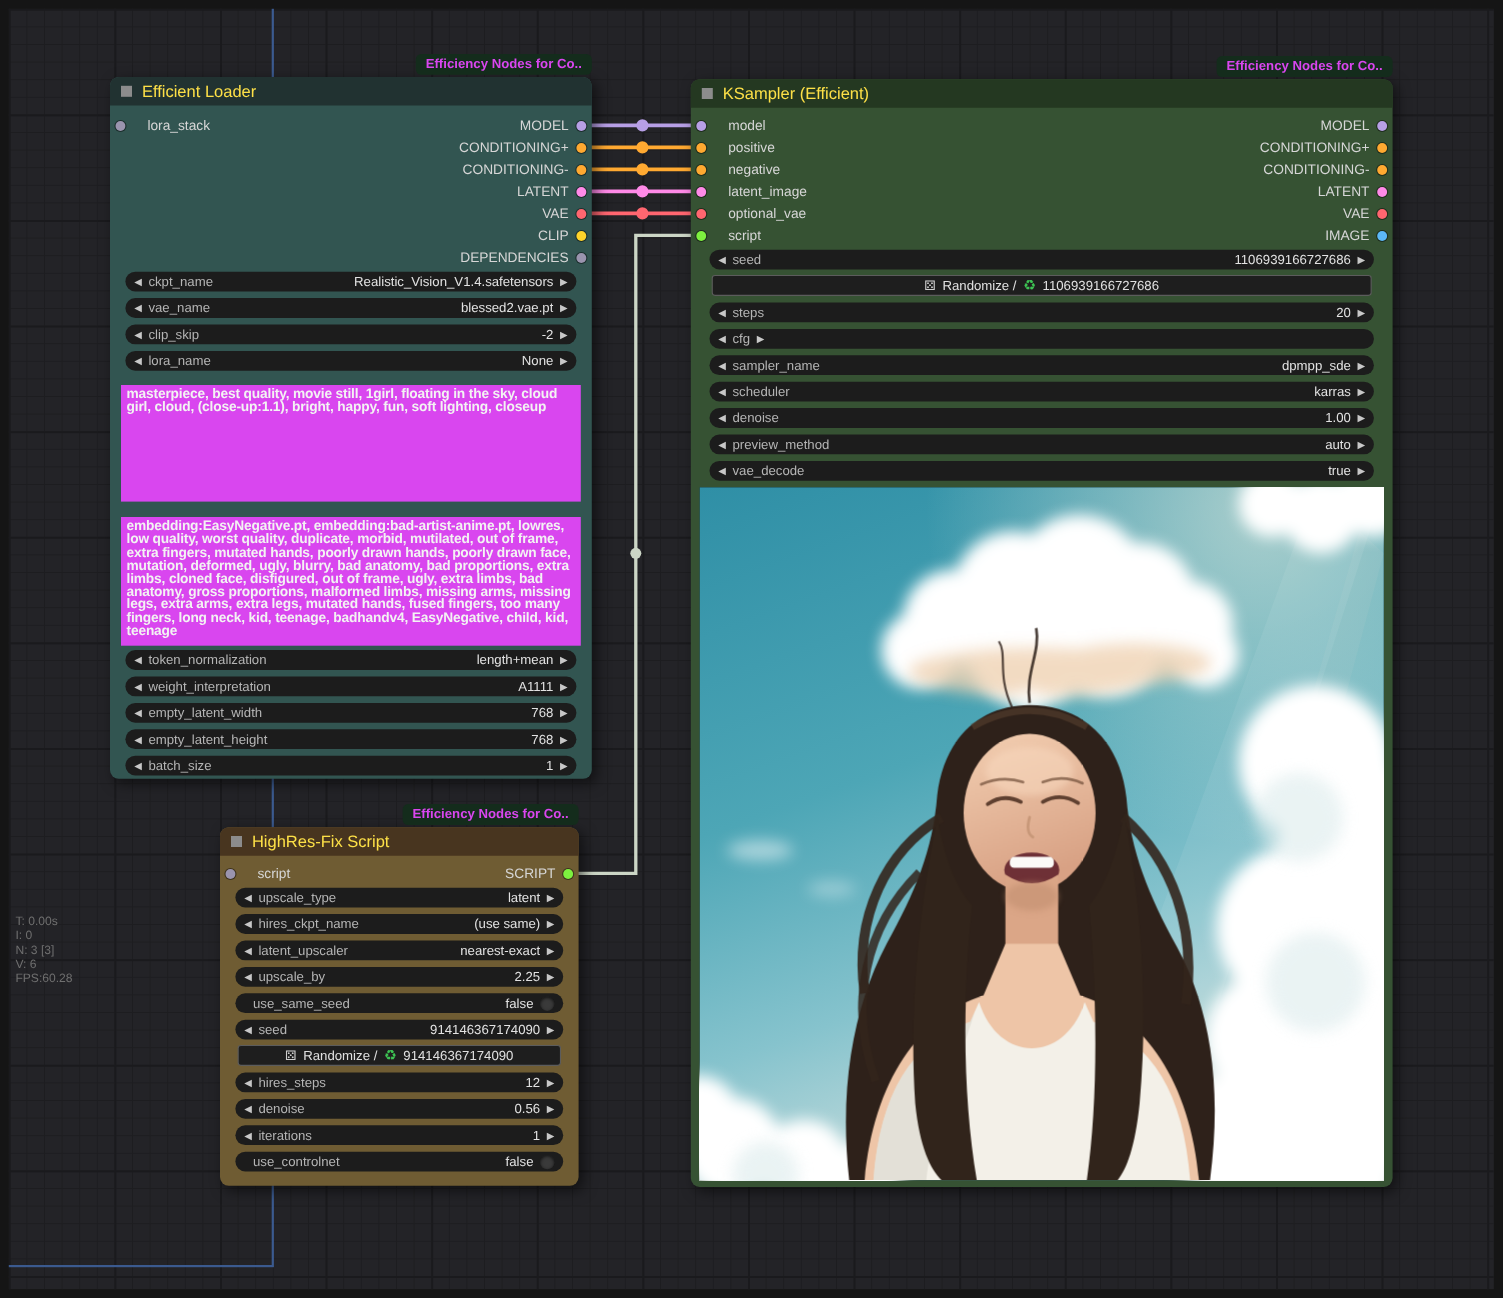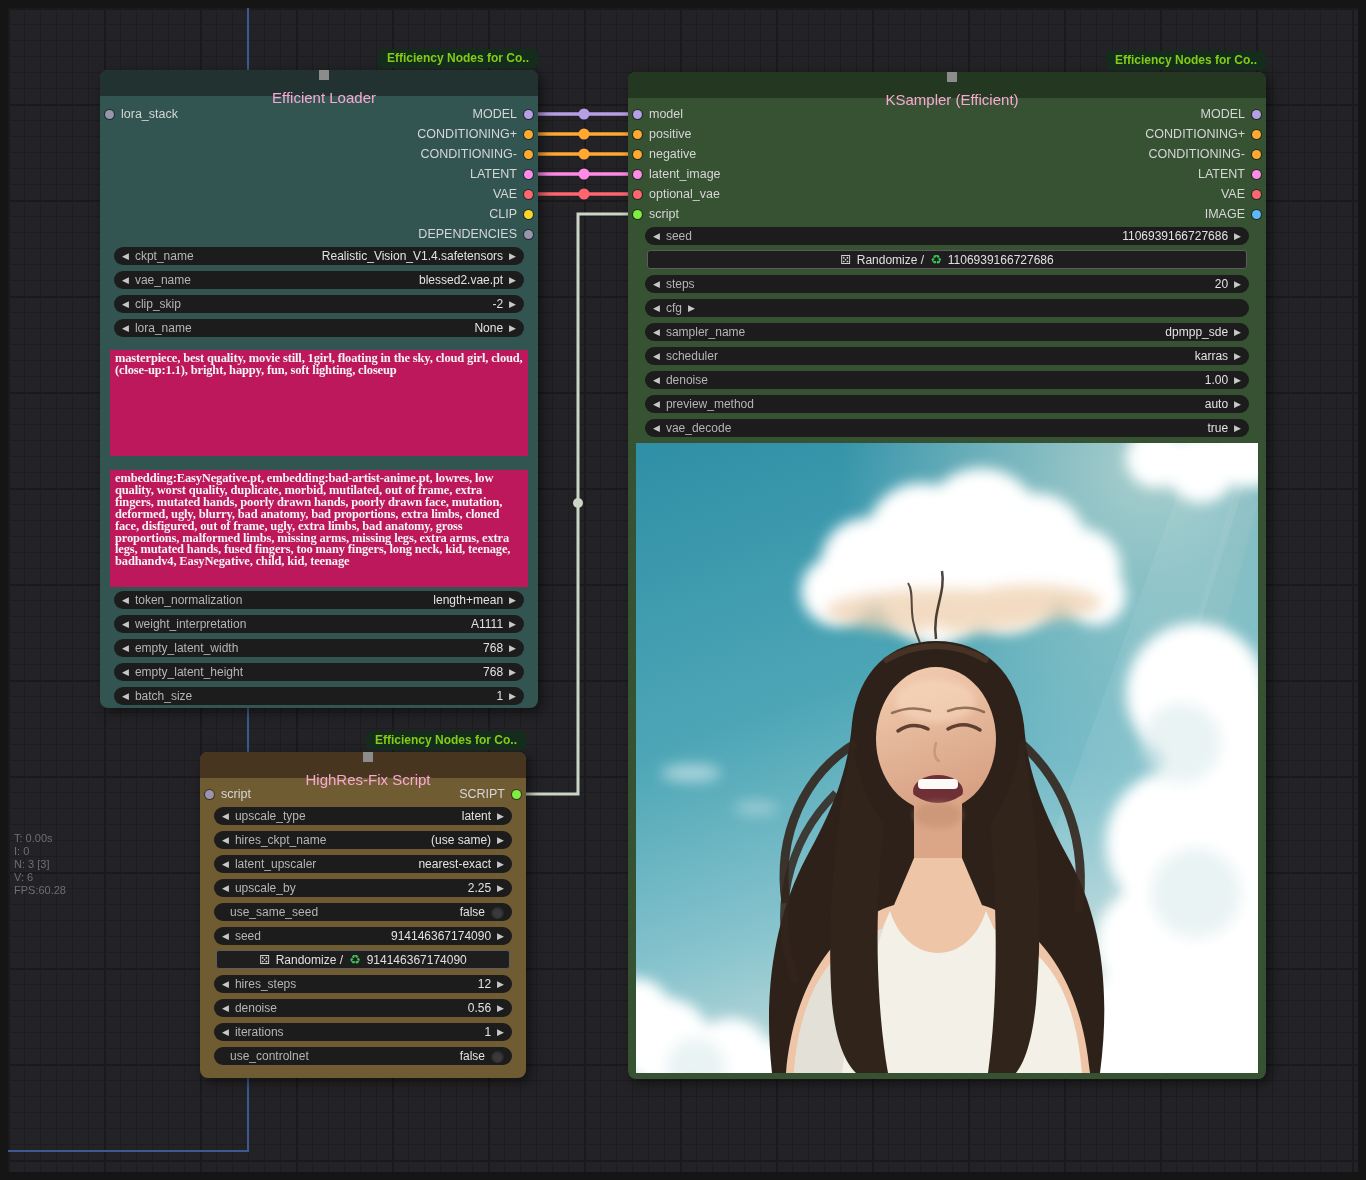--- a/index.html
+++ b/index.html
@@ -12,32 +12,32 @@
       linear-gradient(90deg,#1a1a1d 2px,transparent 2px),
       linear-gradient(#1d1d20 1px,transparent 1px),
       linear-gradient(90deg,#1d1d20 1px,transparent 1px);
     background-size:96px 96px,96px 96px,16px 16px,16px 16px;}
   .guide-v{position:absolute;left:239px;top:0;width:2px;height:1142px;background:#3b5a8f;}
   .guide-h{position:absolute;left:0;top:1142px;width:241px;height:2px;background:#3b5a8f;}
   svg.wires{position:absolute;left:0;top:0;z-index:2;}
   .stats{position:absolute;left:6px;top:824px;font-size:11px;color:#6f6f6f;line-height:13px;z-index:1;}
   .node{position:absolute;border-radius:8px;box-shadow:4px 4px 12px rgba(0,0,0,.5);z-index:3;}
   .nhead{position:absolute;left:0;top:0;right:0;height:26px;border-radius:8px 8px 0 0;
-    display:flex;align-items:center;gap:9px;padding-left:10px;font-size:15px;color:#f9a8d4;flex-direction:column;}
+    display:flex;align-items:center;gap:9px;padding-left:10px;font-size:15px;color:#fde047;}
   .hicon{width:10px;height:10px;background:#8c8c8c;flex:0 0 auto;}
-  .badge{position:absolute;top:-21px;right:0;background:#142c1c;color:#84cc16;font-size:12px;
+  .badge{position:absolute;top:-21px;right:0;background:#142c1c;color:#d946ef;font-size:12px;
     font-weight:700;padding:2px 9px 3px 9px;border-radius:5px;white-space:nowrap;z-index:4;margin-left:16px;}
   .loader{left:92px;top:62px;width:438px;height:638px;background:#325551;}
   .loader .nhead{background:#213231;}
   .ks{left:620px;top:64px;width:638px;height:1007px;background:#365233;}
   .ks .nhead{background:#243821;}
   .hr{left:192px;top:744px;width:326px;height:326px;background:#6f5c33;}
   .hr .nhead{background:#48351f;}
   .prow{position:absolute;left:0;right:0;height:18px;display:flex;align-items:center;font-size:12.5px;color:#d6d6d6;}
-  .prow.in{padding-left:21px;justify-content:flex-start;text-align:right;}
+  .prow.in{padding-left:34px;justify-content:flex-start;text-align:right;}
   .prow.out{padding-right:21px;justify-content:flex-end;}
   .dot{position:absolute;width:9px;height:9px;border-radius:50%;top:4.5px;box-shadow:0 0 0 1px rgba(0,0,0,.45);}
   .prow.in .dot{left:5px;}
   .prow.out .dot{right:5px;}
   .c-model{background:#b79fe6}.c-cond{background:#ffa931}.c-latent{background:#ff8ae8}
   .c-vae{background:#ff6670}.c-clip{background:#ffd42a}.c-image{background:#5cb8f8}
   .c-script{background:#7df03f}.c-gen{background:#9a94ae}
   .wg{position:absolute;height:18px;background:#1c1c1c;border-radius:9px;display:flex;
     align-items:center;gap:6px;padding:0 8px;font-size:12px;}
   .wg .arr{color:#c8c8c8;font-size:9px;line-height:1;flex:0 0 auto;}
@@ -48,22 +48,22 @@
   .hr .wg{left:14px;right:14px;}
   .wg.toggle{padding-left:16px;}
   .knob{width:13px;height:13px;background:#3a3a3a;border-radius:50%;flex:0 0 auto;
     box-shadow:inset 0 1px 3px rgba(0,0,0,.7);}
   .btnw{position:absolute;height:19px;background:#1e1e1e;border:1px solid #5c5c5c;border-radius:3px;
     display:flex;align-items:center;justify-content:center;gap:6px;font-size:12px;color:#e0e0e0;}
   .ks .btnw{left:19px;right:19px;}
   .hr .btnw{left:16px;right:16px;}
   .dice{color:#cfcfcf;font-size:12px;line-height:1;}
   .recycle{color:#3dc353;font-size:13px;line-height:1;}
-  .ta{position:absolute;left:10px;right:10px;background:#be185d;color:#f3f3f3;font-size:12.5px;
-    line-height:11.9px;padding:3px 5px;letter-spacing:-0.15px;overflow:hidden;font-weight:600;border:none;resize:none;font-family:Liberation Serif, serif;}
+  .ta{position:absolute;left:10px;right:10px;background:#d946ef;color:#f3f3f3;font-size:12.5px;
+    line-height:11.9px;padding:3px 5px;letter-spacing:-0.15px;overflow:hidden;font-weight:600;border:none;resize:none;}
   .preview{position:absolute;left:8px;top:371px;width:622px;height:630px;background:#173a44;}
 </style>
 </head>
 <body>
 
 <div class="stage">
 <div class="canvas">
 
   <div class="guide-v"></div>
   <div class="guide-h"></div>

